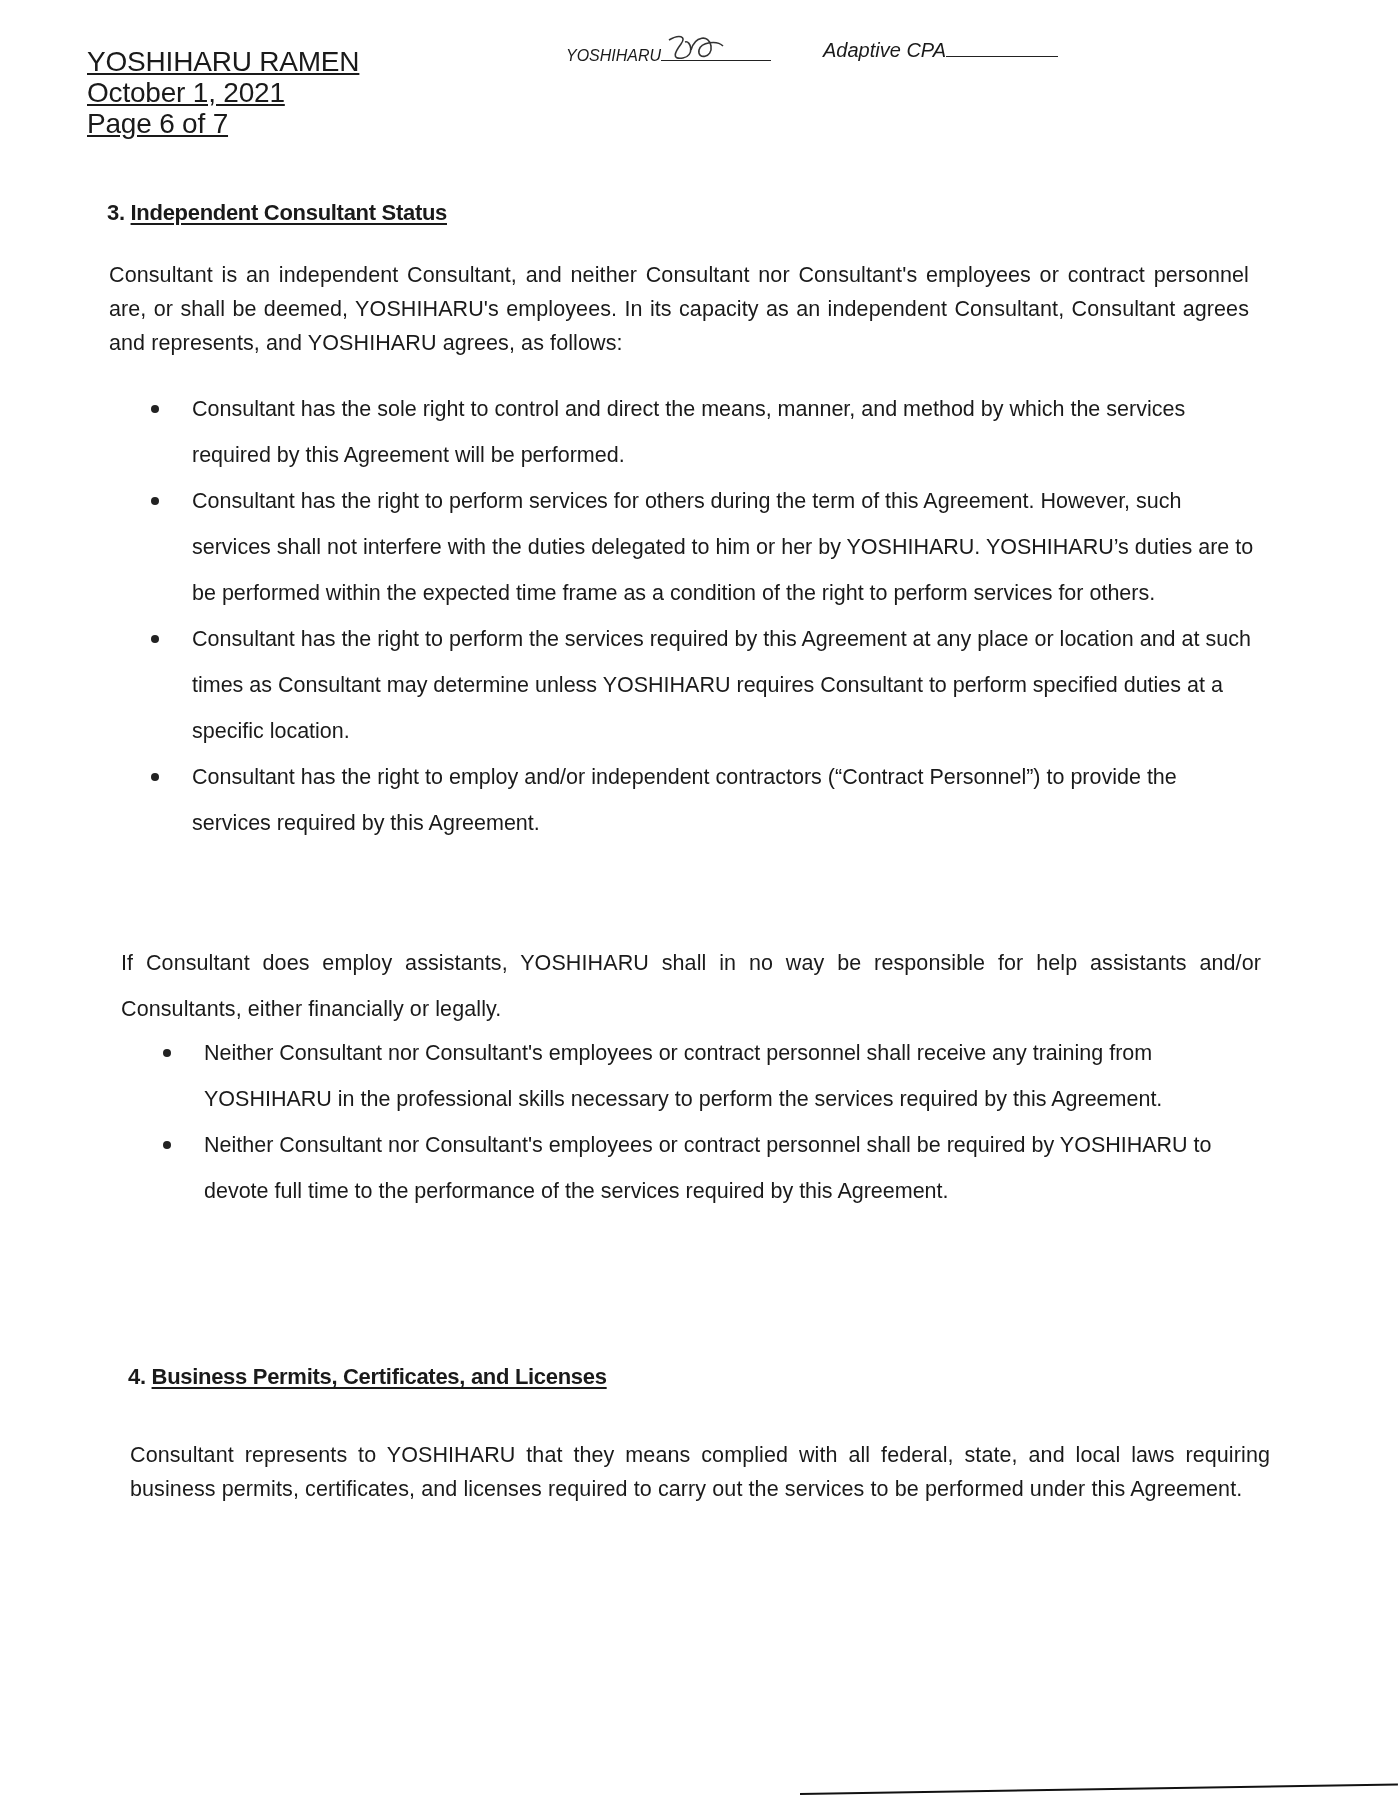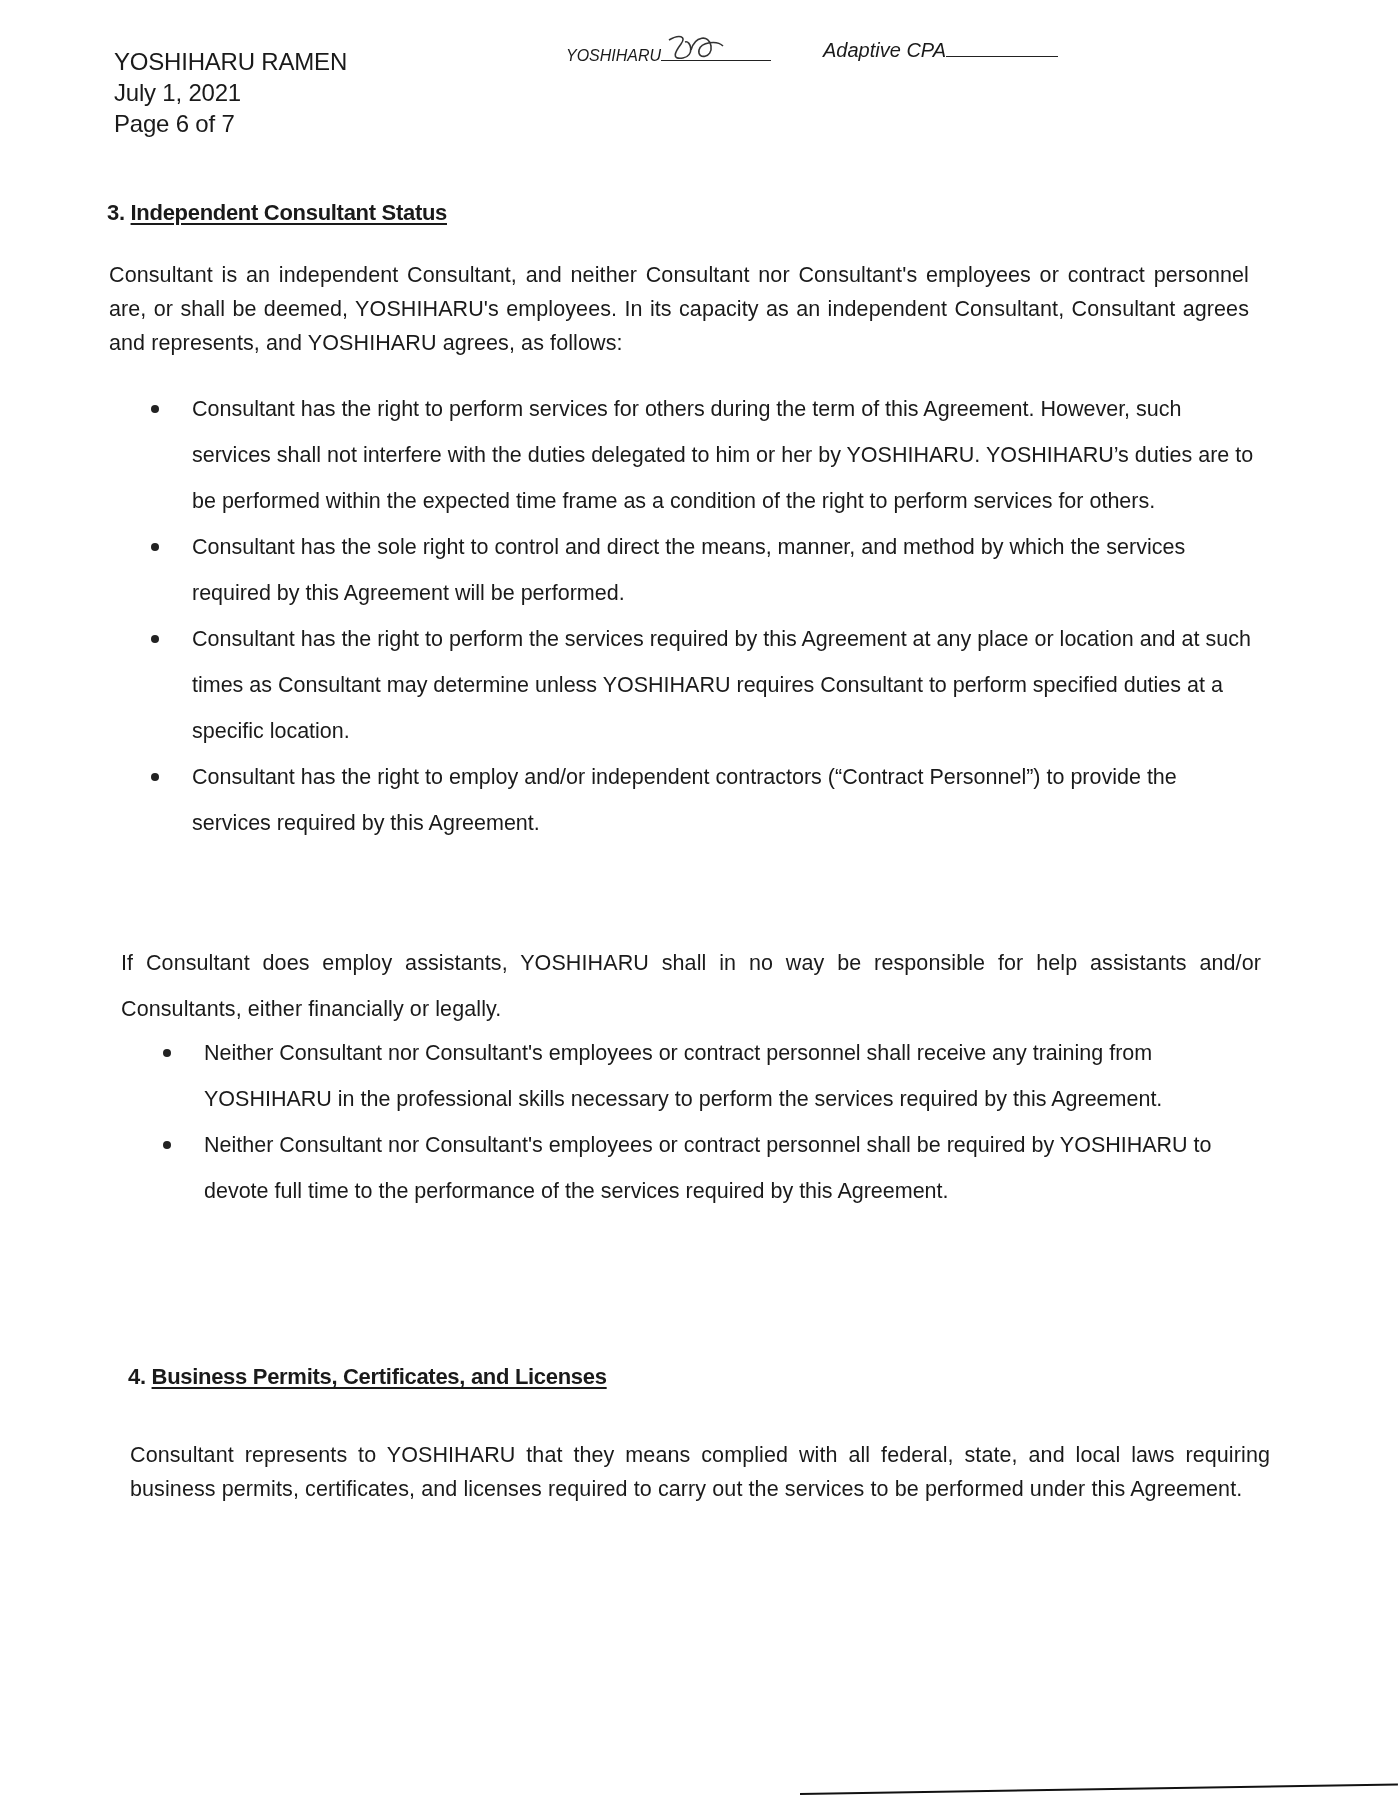--- a/index.html
+++ b/index.html
@@ -1,38 +1,38 @@
 <!DOCTYPE html>
 <html><head>
 <meta charset="utf-8">
 <style>
   html, body { margin: 0; padding: 0; background: #ffffff; }
   body { width: 1398px; height: 1812px; position: relative; overflow: hidden;
          font-family: "Liberation Sans", sans-serif; color: #1a1a1a; }
   .abs { position: absolute; }
-  .hdr-left { left: 114px; top: 46px; font-size: 24px; line-height: 31px; letter-spacing: -0.2px; }
+  .hdr-left { left: 87px; top: 46px; font-size: 28px; line-height: 31px; letter-spacing: -0.2px; text-decoration: underline; }
   .hdr-sig { left: 566px; top: 42px; font-size: 16px; font-style: italic; }
   .hdr-sig .line { display: inline-block; width: 110px; border-bottom: 1.5px solid #222; position: relative; height: 18px; vertical-align: baseline; }
   .hdr-sig svg { position: absolute; left: 0; top: -12px; }
   .hdr-cpa { left: 823px; top: 38px; font-size: 20px; font-style: italic; }
   .hdr-cpa .line { display: inline-block; width: 112px; border-bottom: 1.5px solid #222; height: 18px; vertical-align: baseline; }
   .heading { font-size: 22px; font-weight: bold; letter-spacing: -0.3px; }
   .heading .u { text-decoration: underline; text-underline-offset: 3px; }
   .para { font-size: 21.5px; line-height: 34px; text-align: justify; letter-spacing: 0.1px; }
   .bullets { list-style: none; margin: 0; padding: 0; }
   .bullets li { position: relative; font-size: 21.5px; line-height: 46px; padding-left: 0; }
   .bullets li .dot { position: absolute; left: -41px; top: 19px; width: 8px; height: 8px; border-radius: 50%; background: #222; }
   .bottom-line { left: 800px; top: 1793px; width: 598px; height: 2px; background: #111; transform: rotate(-0.9deg); transform-origin: left center; }
 </style>
 </head>
 <body>
 
 <div class="abs hdr-left">
   <div>YOSHIHARU RAMEN</div>
-  <div>July 1, 2021</div>
+  <div>October 1, 2021</div>
   <div>Page 6 of 7</div>
 </div>
 
 <div class="abs hdr-sig">
   <span>YOSHIHARU</span><span class="line">
     <svg width="70" height="34" viewBox="0 0 70 34">
       <path d="M8 10 C18 4, 26 6, 20 14 C14 22, 10 30, 22 28 C34 26, 30 10, 24 12 M30 20 C34 6, 48 4, 50 16 C52 28, 36 30, 38 20 C40 12, 56 10, 62 16" fill="none" stroke="#333" stroke-width="1.6"></path>
     </svg>
   </span>
 </div>
@@ -42,22 +42,22 @@
 </div>
 
 <div class="abs heading" style="left:107px; top:200px;">
   <span>3.</span>
   <span class="u">Independent Consultant Status</span>
 </div>
 
 <div class="abs para" style="left:109px; top:258px; width:1140px;">Consultant is an independent Consultant, and neither Consultant nor Consultant's employees or contract personnel are, or shall be deemed, YOSHIHARU's employees. In its capacity as an independent Consultant, Consultant agrees and represents, and YOSHIHARU agrees, as follows:</div>
 
 <ul class="abs bullets" style="left:192px; top:386px; width:1062px;">
+  <li><span class="dot"></span><span>Consultant has the sole right to control and direct the means, manner, and method by which the services required by this Agreement will be performed.</span></li>
   <li><span class="dot"></span><span>Consultant has the right to perform services for others during the term of this Agreement.  However, such services shall not interfere with the duties delegated to him or her by YOSHIHARU.   YOSHIHARU’s duties are to be performed within the expected time frame as a condition of the right to perform services for others.</span></li>
-  <li><span class="dot"></span><span>Consultant has the sole right to control and direct the means, manner, and method by which the services required by this Agreement will be performed.</span></li>
   <li><span class="dot"></span><span>Consultant has the right to perform the services required by this Agreement at any place or location and at such times as Consultant may determine unless YOSHIHARU requires Consultant to perform specified duties at a specific location.</span></li>
   <li><span class="dot"></span><span>Consultant has the right to employ and/or independent contractors (“Contract Personnel”) to provide the services required by this Agreement.</span></li>
 </ul>
 
 <div class="abs para" style="left:121px; top:940px; width:1140px; line-height:46px;">If Consultant does employ assistants, YOSHIHARU shall in no way be responsible for help assistants and/or Consultants, either financially or legally.</div>
 
 <ul class="abs bullets" style="left:204px; top:1030px; width:1064px;">
   <li><span class="dot"></span><span>Neither Consultant nor Consultant's employees or contract personnel shall receive any training from YOSHIHARU in the professional skills necessary to perform the services required by this Agreement.</span></li>
   <li><span class="dot"></span><span>Neither Consultant nor Consultant's employees or contract personnel shall be required by YOSHIHARU to devote full time to the performance of the services required by this Agreement.</span></li>
 </ul>

